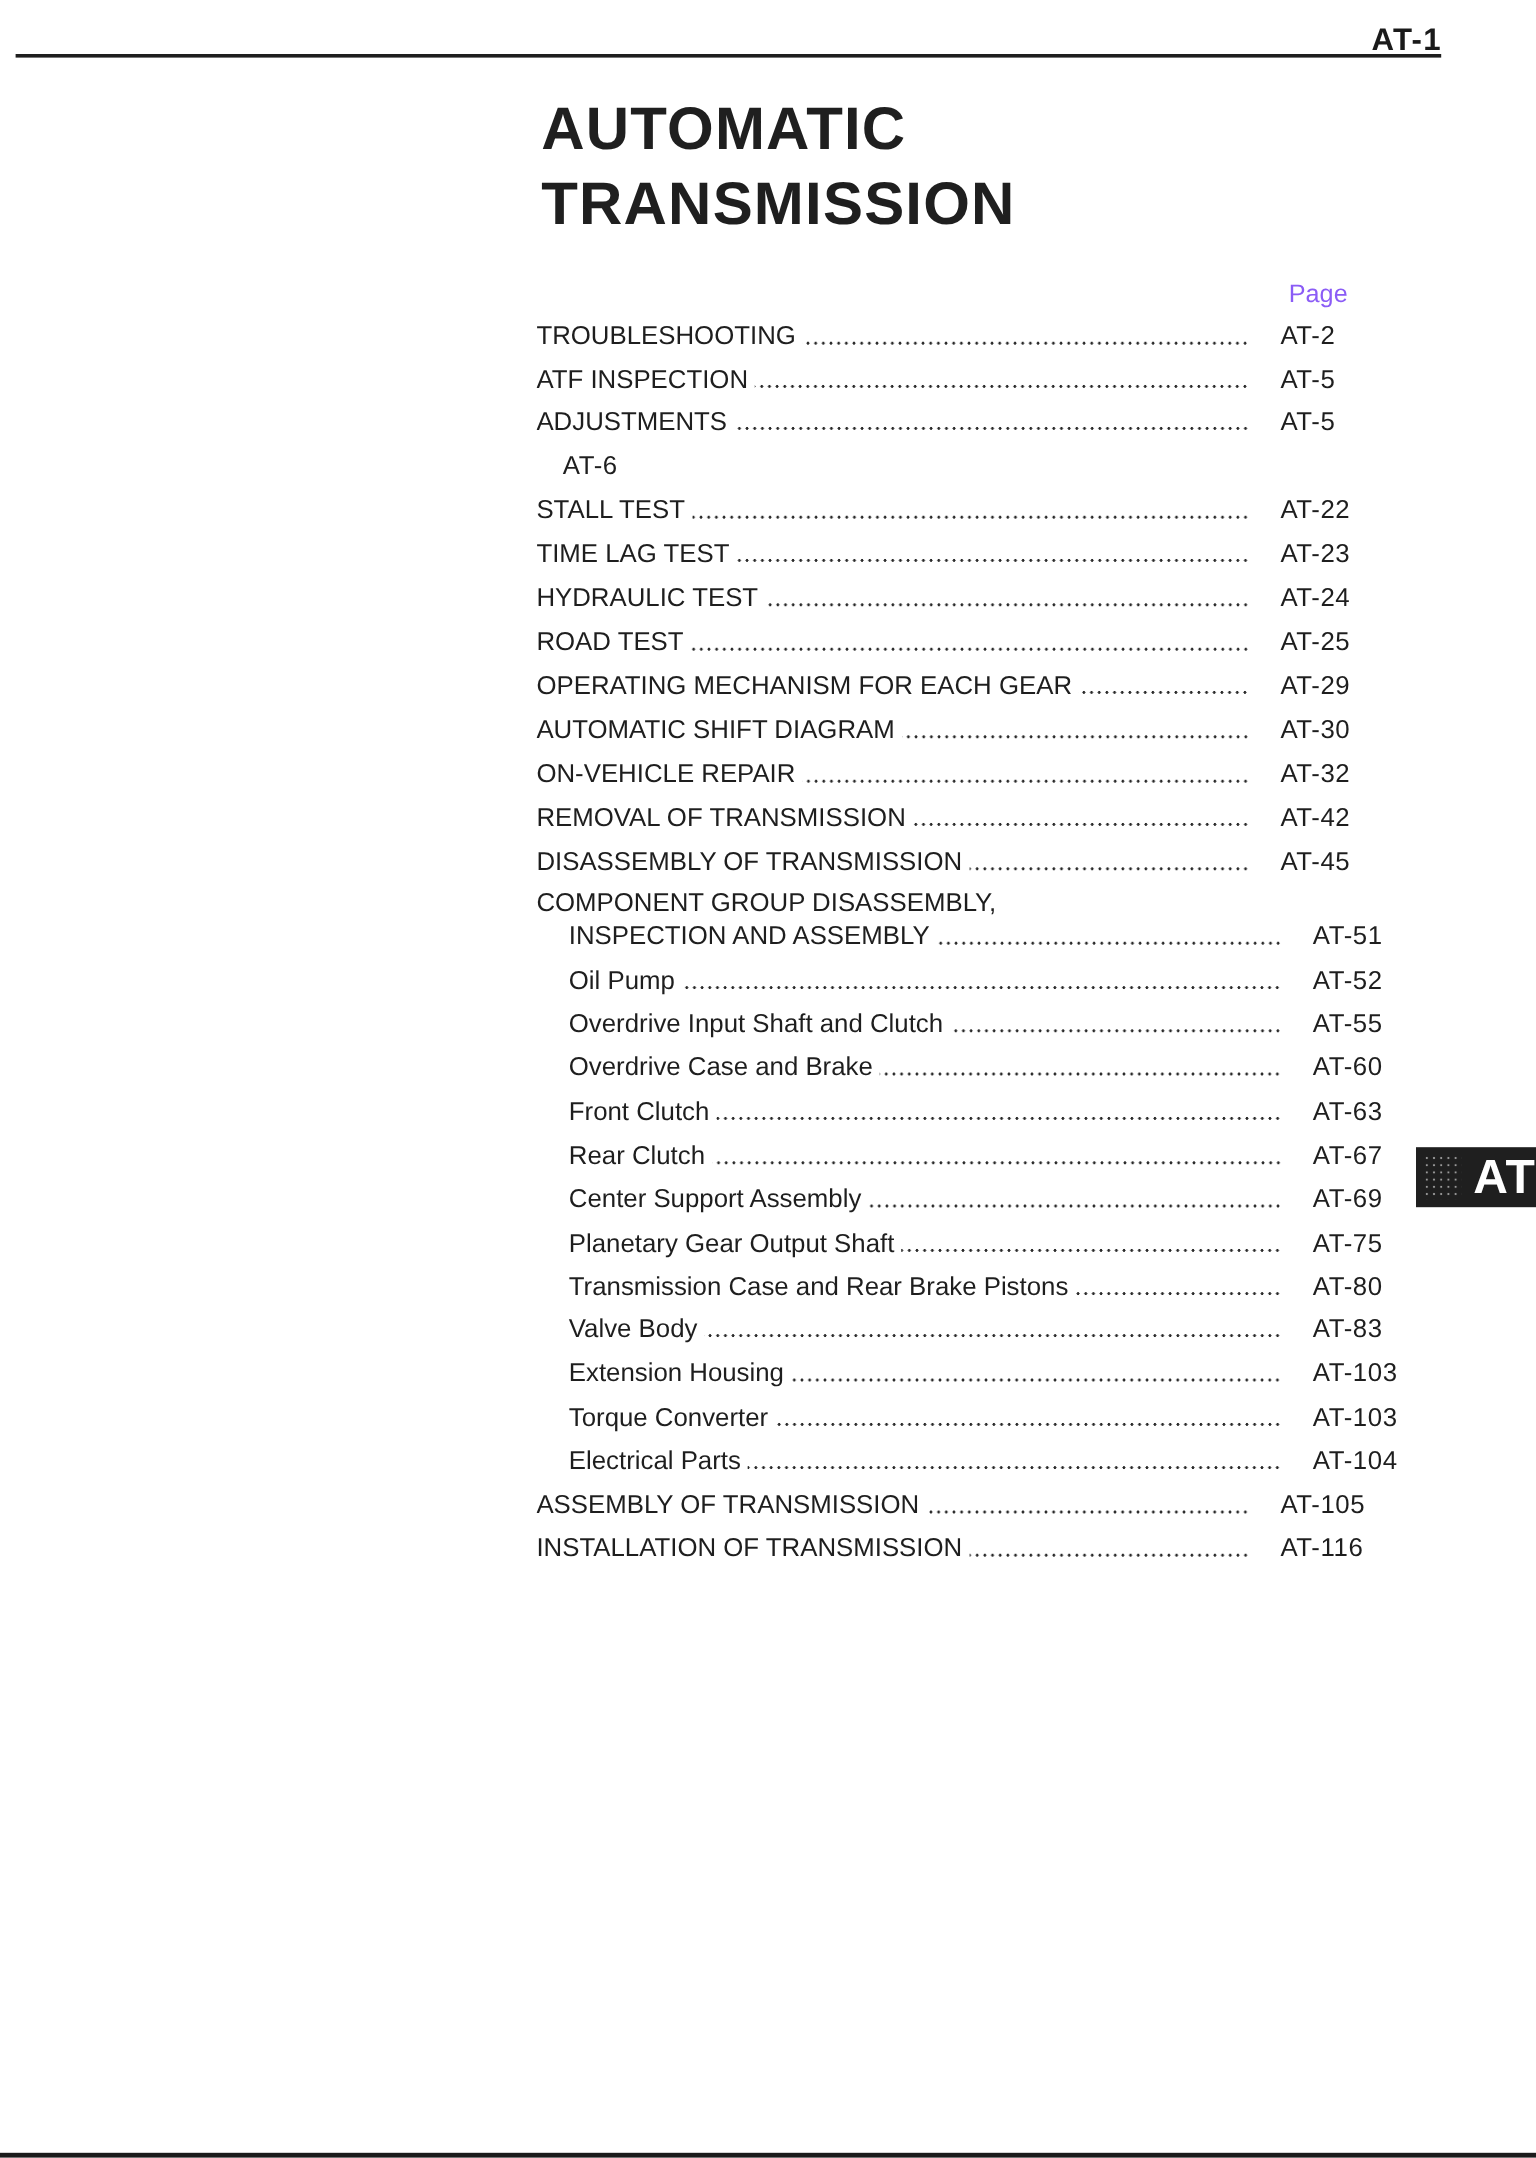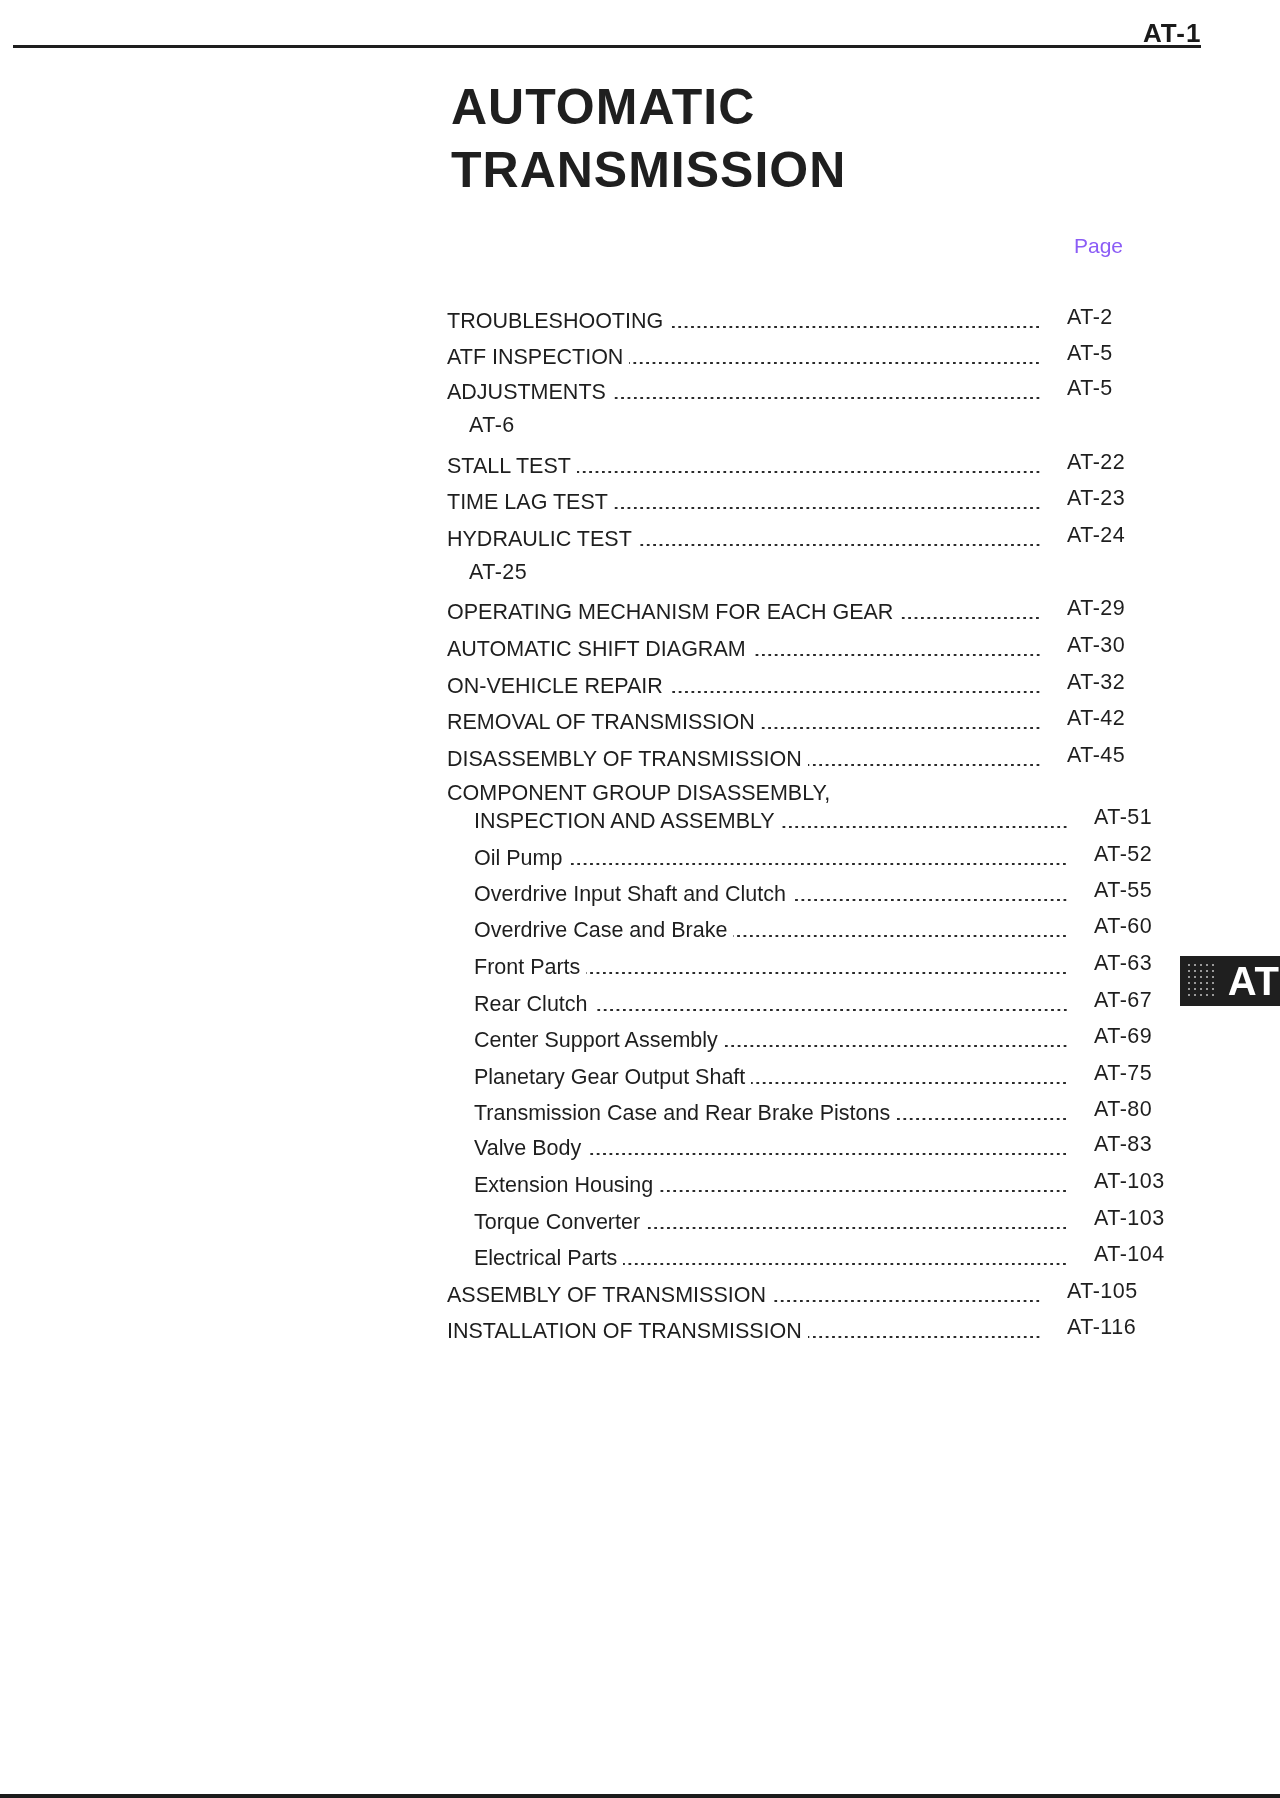--- a/index.html
+++ b/index.html
@@ -54,24 +54,24 @@
       left: 447px;
       top: 265px;
       width: 720px;
     }
     .toc-row {
       position: absolute;
       left: 0;
       width: 720px;
       height: 30px;
       display: flex;
+      align-items: flex-end;
       font-size: 21.5px;
       line-height: 26px;
       color: #1e1e1e;
-      margin-top: 41px;
     }
     .toc-row.sub .toc-label-wrap {
       padding-left: 27px;
     }
     .toc-label-wrap {
       display: flex;
       align-items: flex-end;
       width: 598px;
       flex: none;
       overflow: hidden;
@@ -182,20 +182,24 @@
       <span class="toc-page">AT-23</span>
     </div>
   <div class="toc-row" style="top:216px">
       <div class="toc-label-wrap">
         <span class="toc-label">HYDRAULIC TEST</span>
         <span class="toc-leader"></span>
       </div>
       <span class="toc-page">AT-24</span>
     </div>
   <div class="toc-row" style="top:253px">
+      <div class="toc-label-wrap">
+        <span class="toc-label">ROAD TEST</span>
+        <span class="toc-leader"></span>
+      </div>
       <span class="toc-page">AT-25</span>
     </div>
   <div class="toc-row" style="top:289px">
       <div class="toc-label-wrap">
         <span class="toc-label">OPERATING MECHANISM FOR EACH GEAR</span>
         <span class="toc-leader"></span>
       </div>
       <span class="toc-page">AT-29</span>
     </div>
   <div class="toc-row" style="top:326px">
@@ -255,21 +259,21 @@
     </div>
   <div class="toc-row sub" style="top:607px">
       <div class="toc-label-wrap">
         <span class="toc-label">Overdrive Case and Brake</span>
         <span class="toc-leader"></span>
       </div>
       <span class="toc-page">AT-60</span>
     </div>
   <div class="toc-row sub" style="top:644px">
       <div class="toc-label-wrap">
-        <span class="toc-label">Front Parts</span>
+        <span class="toc-label">Front Clutch</span>
         <span class="toc-leader"></span>
       </div>
       <span class="toc-page">AT-63</span>
     </div>
   <div class="toc-row sub" style="top:681px">
       <div class="toc-label-wrap">
         <span class="toc-label">Rear Clutch</span>
         <span class="toc-leader"></span>
       </div>
       <span class="toc-page">AT-67</span>

